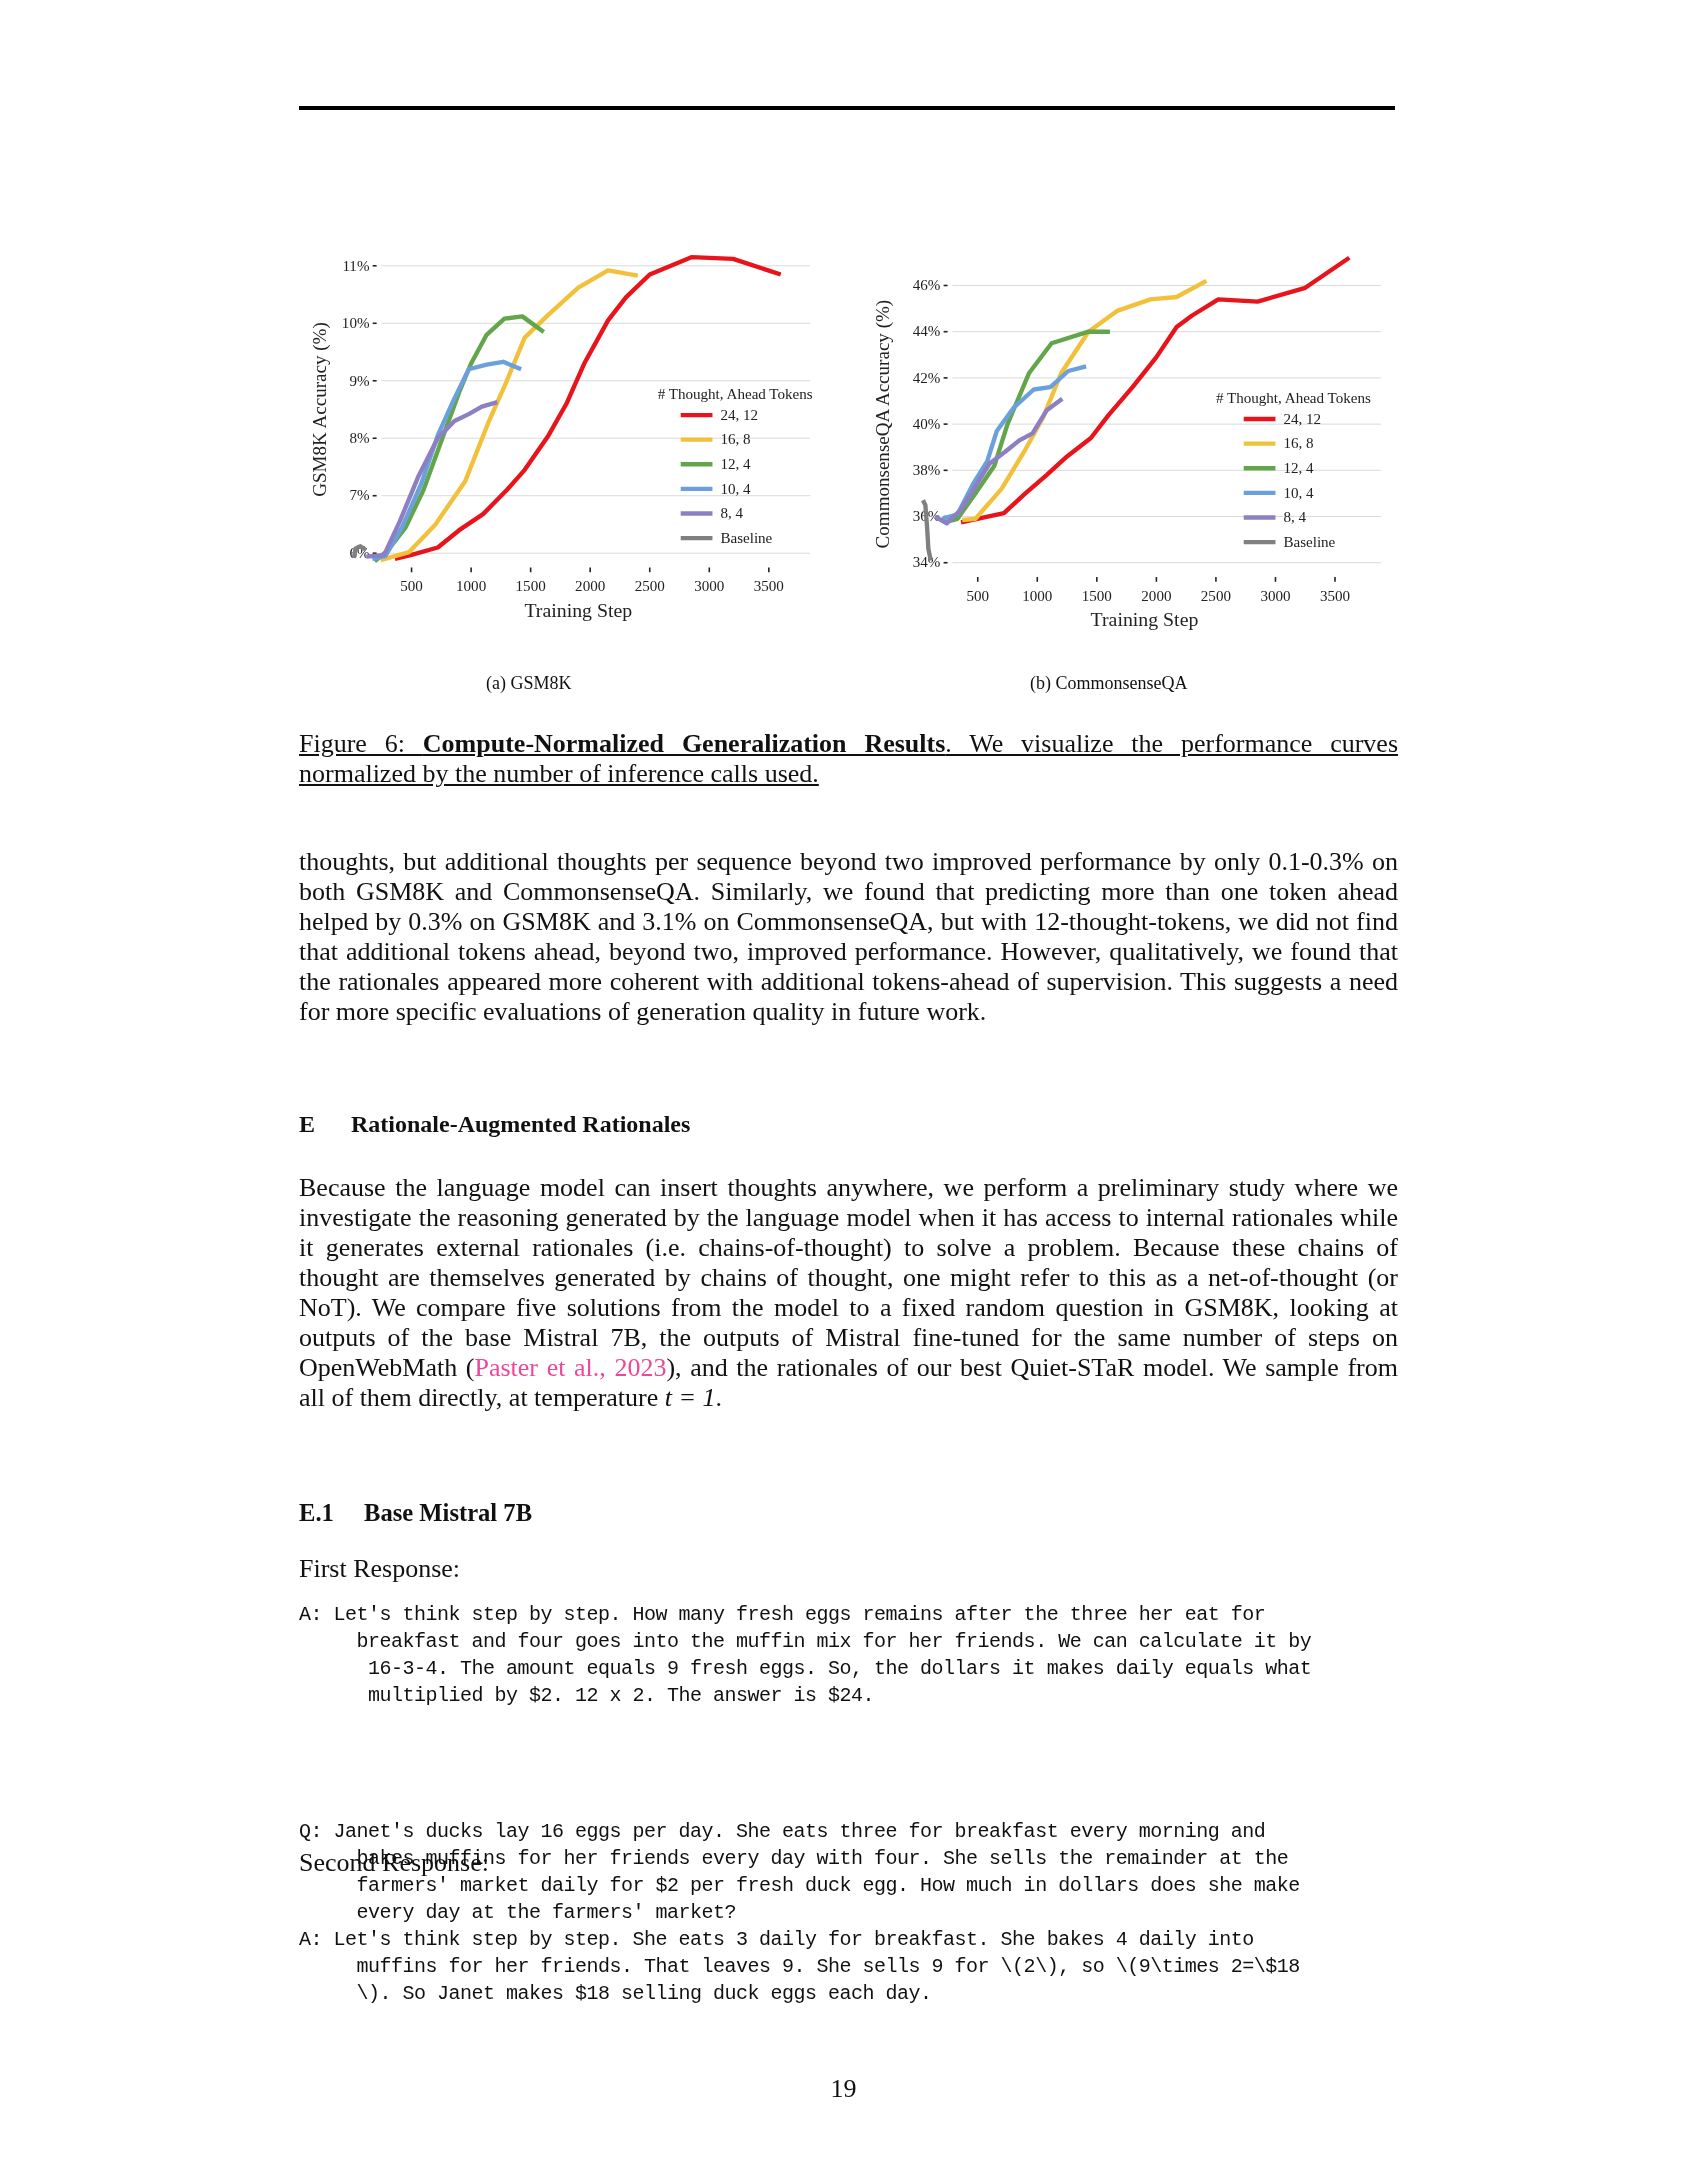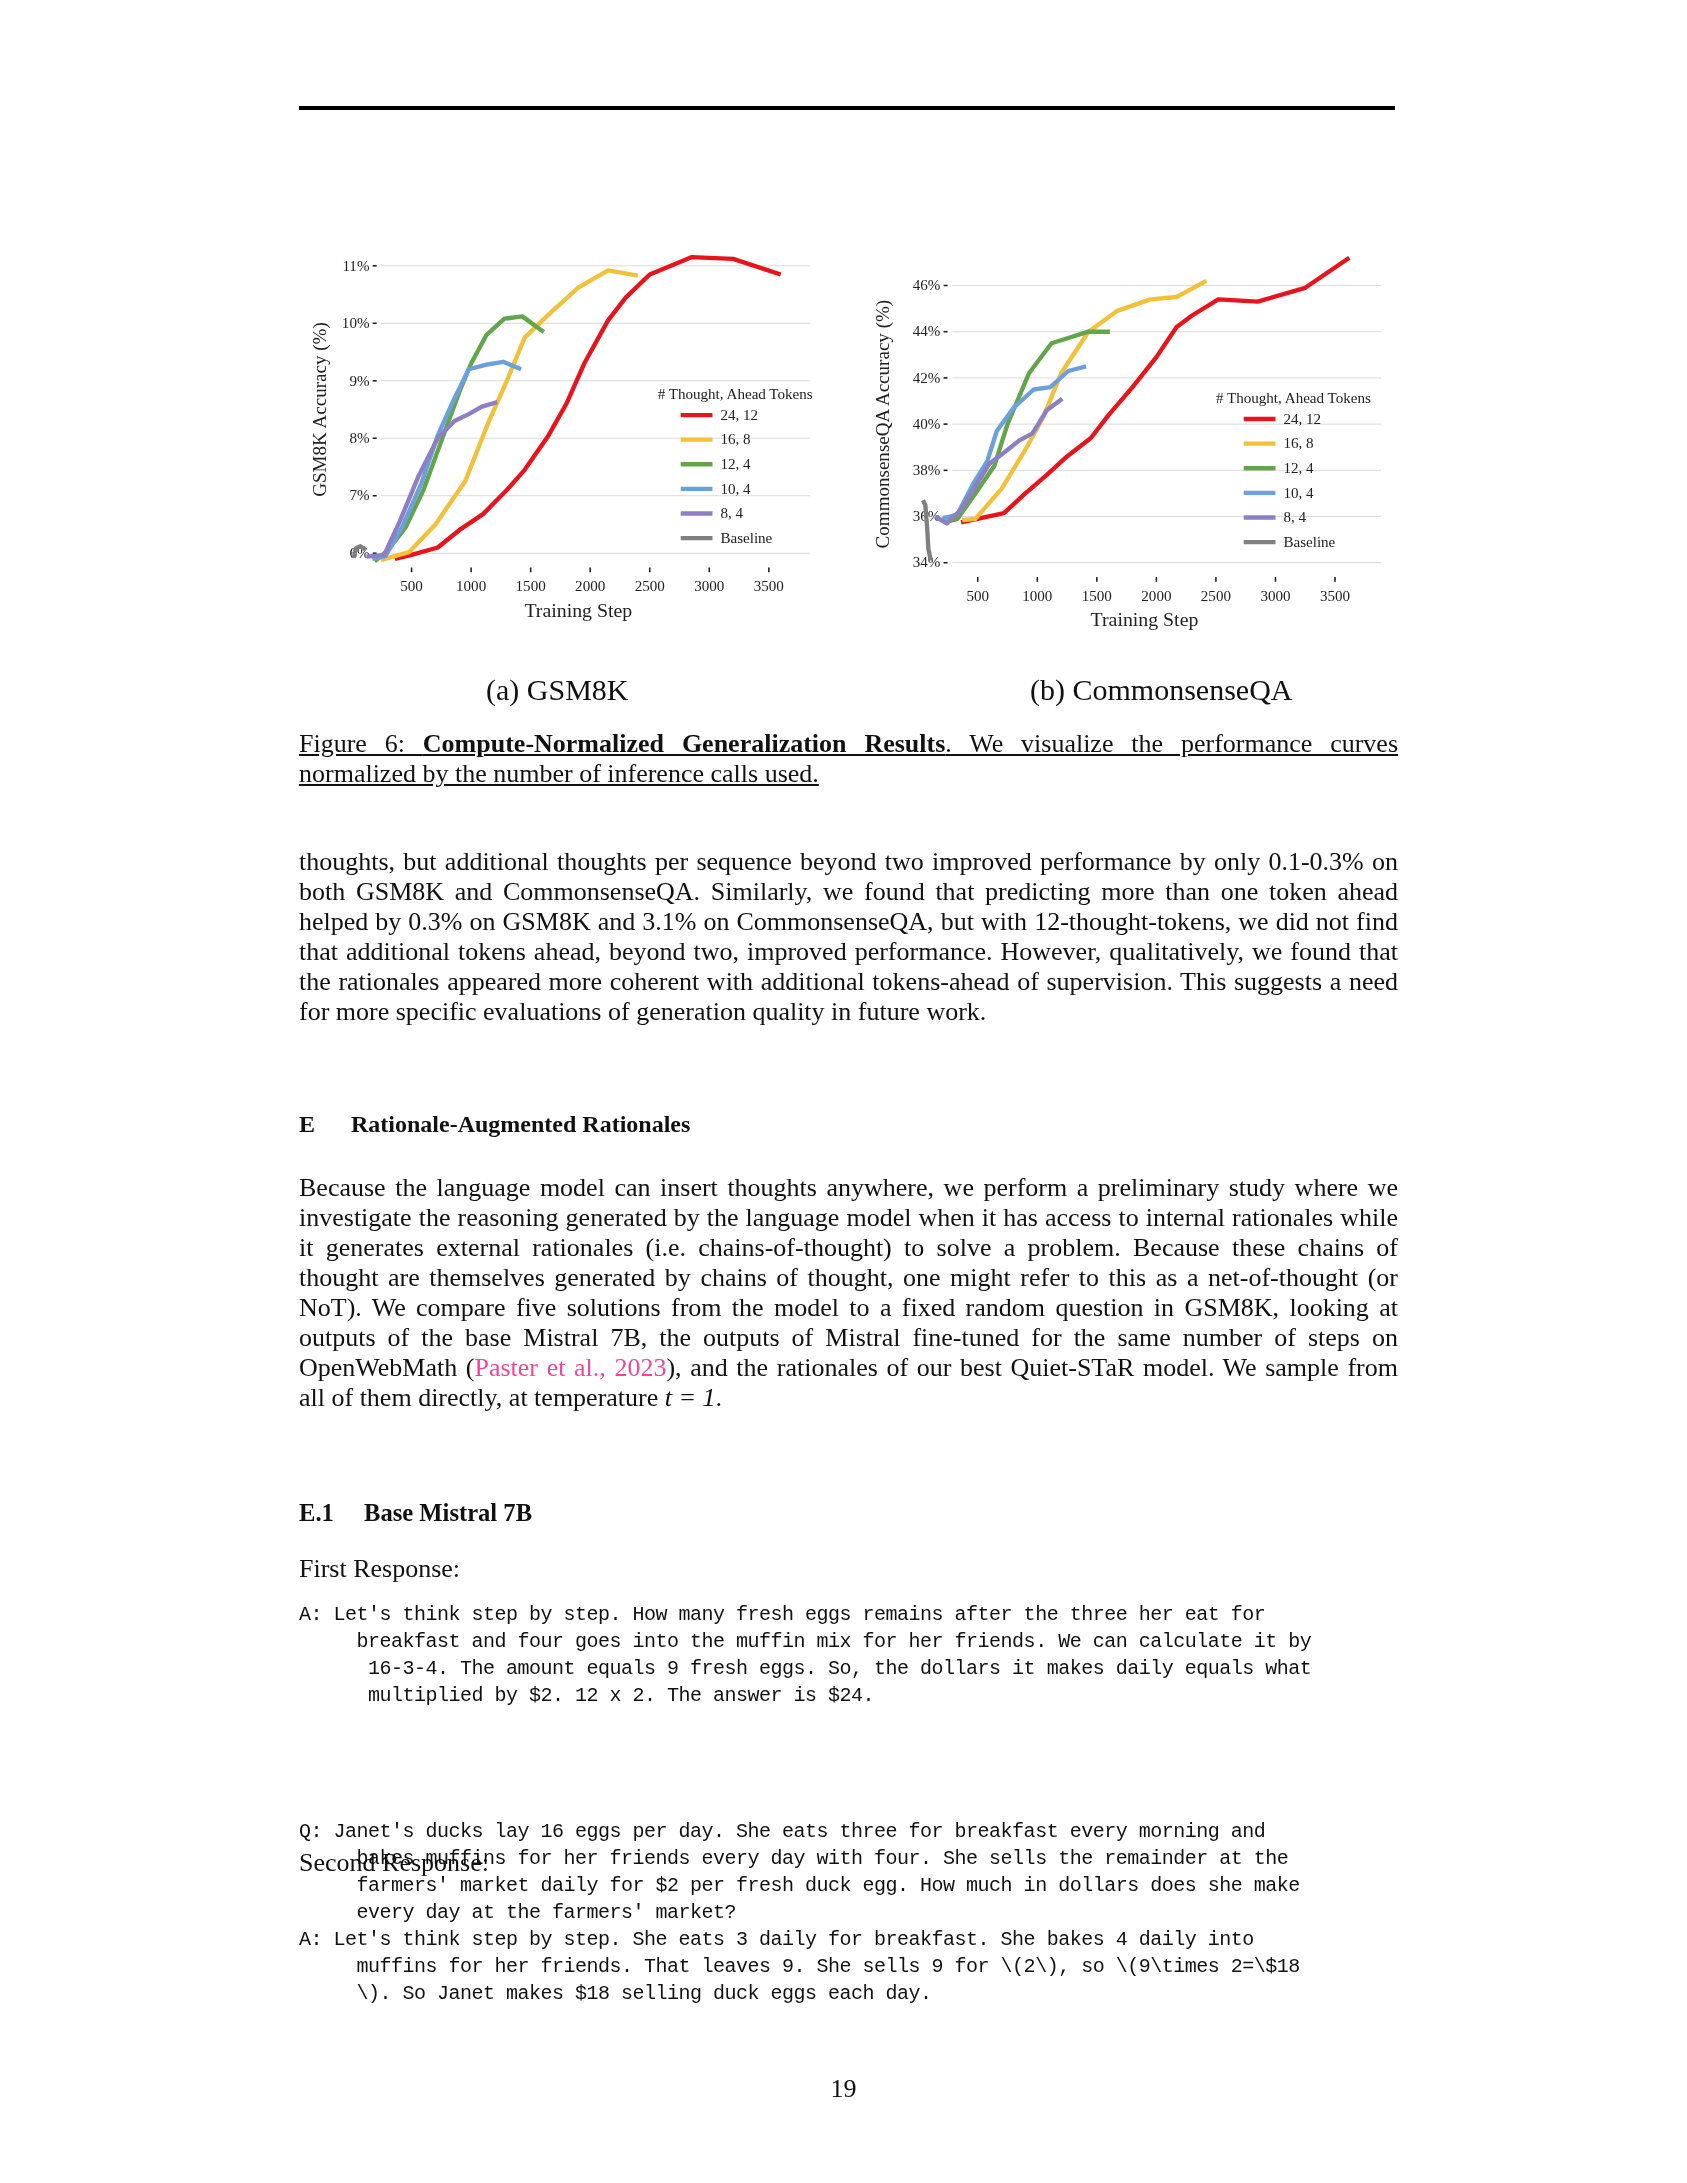--- a/index.html
+++ b/index.html
@@ -1,21 +1,21 @@
 <!DOCTYPE html>
 <html style="font-size:12.7px"><head>
 <meta charset="utf-8">
 <style>
   html, body { margin: 0; padding: 0; background: #ffffff; }
   body { width: 1687px; height: 2183px; position: relative; overflow: hidden;
          font-family: "Liberation Serif", "DejaVu Serif", serif; color: #111; }
   .top-rule { position: absolute; left: 299px; top: 106px; width: 1096px; height: 4px; background: #000; }
   .chart { position: absolute; }
   .chart svg { display: block; }
-  .subcap { position: absolute; font-size: 30px; top: 673px; }
+  .subcap { position: absolute; font-size: 18px; top: 673px; }
   .fig-caption { position: absolute; left: 299px; top: 729px; width: 1099px; font-size: 26px; line-height: 30px; text-align: justify; text-decoration: underline; }
   .fig-caption b { font-weight: bold; }
   .para { position: absolute; left: 299px; width: 1099px; font-size: 26px; line-height: 30px; text-align: justify; }
   .para .cite { color: #ec4899; }
   .section-title { position: absolute; left: 299px; top: 1111px; font-size: 24px; font-weight: bold; }
   .section-title .num { display: inline-block; width: 52px; }
   .subsection-title { position: absolute; left: 299px; top: 1499px; font-size: 24.6px; font-weight: bold; }
   .subsection-title .num { display: inline-block; width: 65px; }
   .resp-label { position: absolute; left: 299px; font-size: 26px; }
   .code { position: absolute; left: 299px; width: 1111px; font-family: Liberation Mono, monospace;

